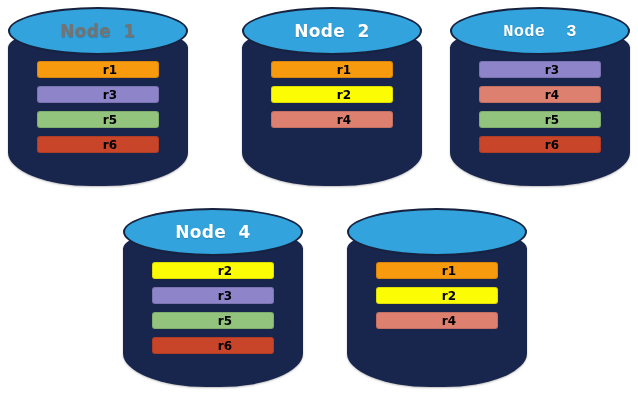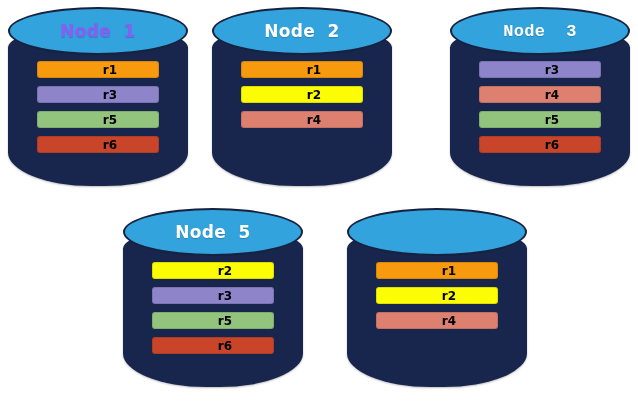--- a/index.html
+++ b/index.html
@@ -100,29 +100,29 @@
     padding-left: 24px;
   }
 </style>
 </head>
 <body>
 
 <div id="diagram" style="background: rgb(255, 255, 255);">
     <div class="node" style="left: 8px; top: 4px;">
       <div class="node-body" style="background: rgb(24, 37, 76);"></div>
       <div class="node-top" style="background: rgb(50, 163, 221);"></div>
-      <div class="node-title" style="color: #8b5cf6;">Node  1</div>
+      <div class="node-title" style="color: #737373;">Node  1</div>
       <div class="bars">
         <div class="bar" style="background: rgb(247, 154, 14);">r1</div>
         <div class="bar" style="background: rgb(142, 132, 202);">r3</div>
         <div class="bar" style="background: rgb(146, 196, 125);">r5</div>
         <div class="bar" style="background: rgb(201, 69, 42);">r6</div>
       </div>
     </div>
-    <div class="node" style="left: 212px; top: 4px;">
+    <div class="node" style="left: 242px; top: 4px;">
       <div class="node-body" style="background: rgb(24, 37, 76);"></div>
       <div class="node-top" style="background: rgb(50, 163, 221);"></div>
       <div class="node-title" style="color: rgb(255, 255, 255);">Node  2</div>
       <div class="bars">
         <div class="bar" style="background: rgb(247, 154, 14);">r1</div>
         <div class="bar" style="background: rgb(252, 252, 4);">r2</div>
         <div class="bar" style="background: rgb(221, 128, 112);">r4</div>
       </div>
     </div>
     <div class="node" style="left: 450px; top: 4px;">
@@ -132,21 +132,21 @@
       <div class="bars">
         <div class="bar" style="background: rgb(142, 132, 202);">r3</div>
         <div class="bar" style="background: rgb(221, 128, 112);">r4</div>
         <div class="bar" style="background: rgb(146, 196, 125);">r5</div>
         <div class="bar" style="background: rgb(201, 69, 42);">r6</div>
       </div>
     </div>
     <div class="node" style="left: 123px; top: 205px;">
       <div class="node-body" style="background: rgb(24, 37, 76);"></div>
       <div class="node-top" style="background: rgb(50, 163, 221);"></div>
-      <div class="node-title" style="color: rgb(255, 255, 255);">Node  5</div>
+      <div class="node-title" style="color: rgb(255, 255, 255);">Node  4</div>
       <div class="bars">
         <div class="bar" style="background: rgb(252, 252, 4);">r2</div>
         <div class="bar" style="background: rgb(142, 132, 202);">r3</div>
         <div class="bar" style="background: rgb(146, 196, 125);">r5</div>
         <div class="bar" style="background: rgb(201, 69, 42);">r6</div>
       </div>
     </div>
     <div class="node" style="left: 347px; top: 205px;">
       <div class="node-body" style="background: rgb(24, 37, 76);"></div>
       <div class="node-top" style="background: rgb(50, 163, 221);"></div>

